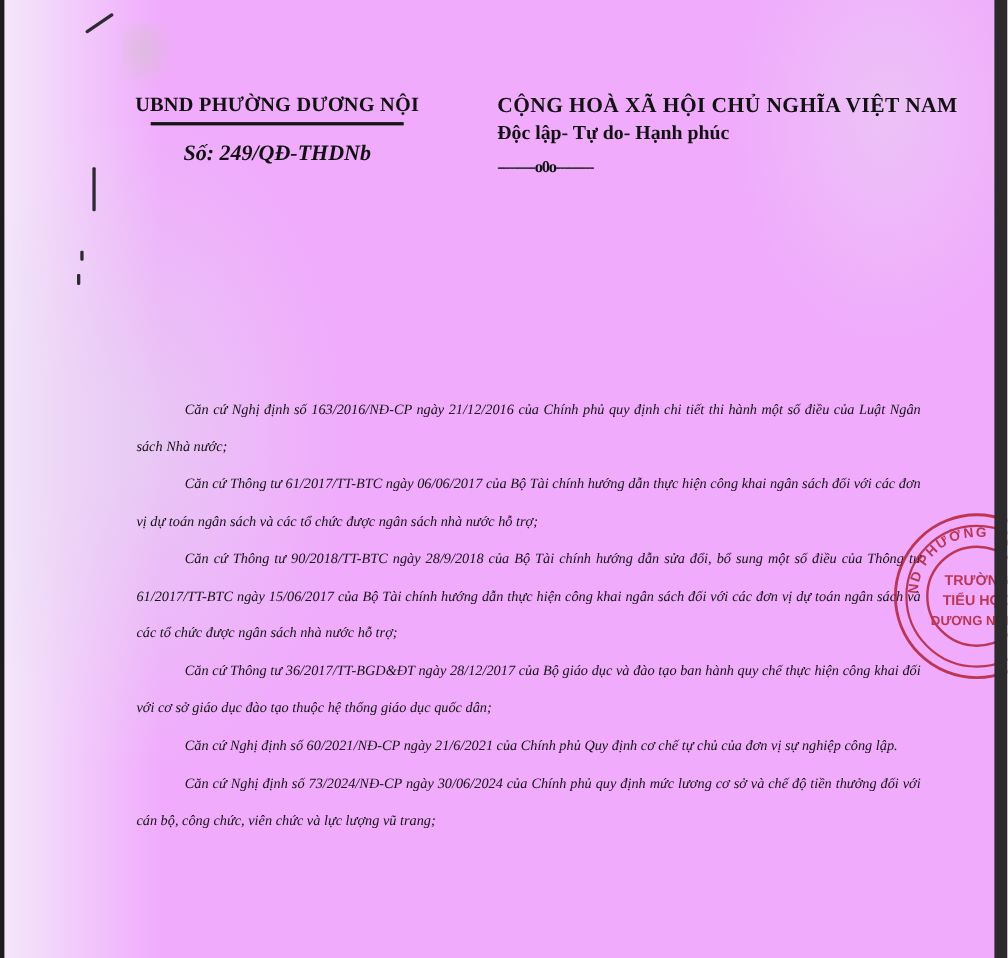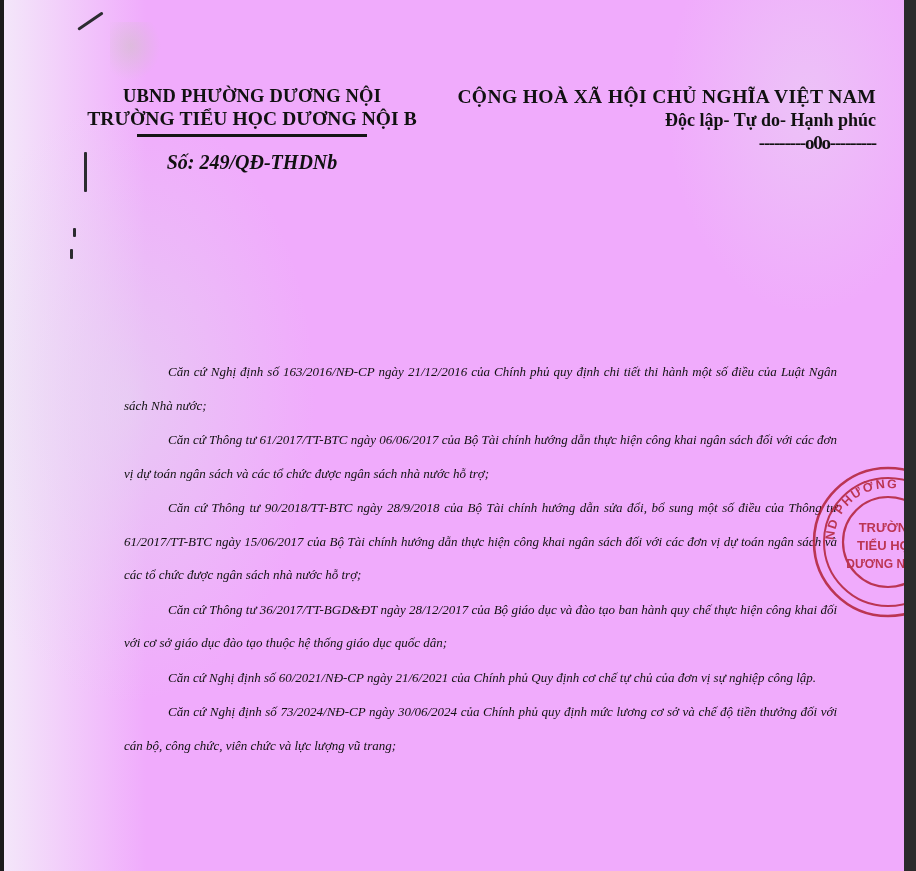--- a/index.html
+++ b/index.html
@@ -97,21 +97,21 @@
     width: 904px;
     display: flex;
   }
   .header-left {
     width: 400px;
     margin-left: 52px;
     text-align: center;
   }
   .header-right {
     flex: 1;
-    text-align: right;
+    text-align: left;
     padding-right: 28px;
   }
   .org-line1 {
     font-size: 18.5px;
     font-weight: 700;
     letter-spacing: .2px;
     white-space: nowrap;
   }
   .org-line2 {
     font-size: 19.5px;
@@ -140,24 +140,24 @@
     letter-spacing: .4px;
     white-space: nowrap;
   }
   .nation-line2 {
     font-size: 18px;
     font-weight: 700;
     margin-top: 2px;
     white-space: nowrap;
   }
   .nation-sep {
-    font-size: 19px;
+    font-size: 15px;
     font-weight: 700;
     letter-spacing: -1.2px;
-    margin-top: 1px;
+    margin-top: 13px;
     white-space: nowrap;
   }
   .place-date {
     font-size: 18px;
     font-style: italic;
     font-weight: 500;
     margin-top: 16px;
     white-space: nowrap;
   }
 
@@ -244,21 +244,20 @@
   <div class="artifact artifact-diagonal"></div>
   <div class="artifact-paren"></div>
   <div class="artifact artifact-vert"></div>
   <div class="artifact artifact-tick-a"></div>
   <div class="artifact artifact-tick-b"></div>
 
   <div class="header">
 
     <div class="header-left">
       <div class="org-line1">UBND PHƯỜNG DƯƠNG NỘI</div>
-      <div class="org-line2">TRƯỜNG TIỂU HỌC DƯƠNG NỘI B</div>
       <div class="org-rule"></div>
       <div class="doc-number">Số: 249/QĐ-THDNb</div>
     </div>
 
     <div class="header-right">
       <div class="nation-line1">CỘNG HOÀ XÃ HỘI CHỦ NGHĨA VIỆT NAM</div>
       <div class="nation-line2">Độc lập- Tự do- Hạnh phúc</div>
       <div class="nation-sep">---------o0o---------</div>
     </div>
   </div>

